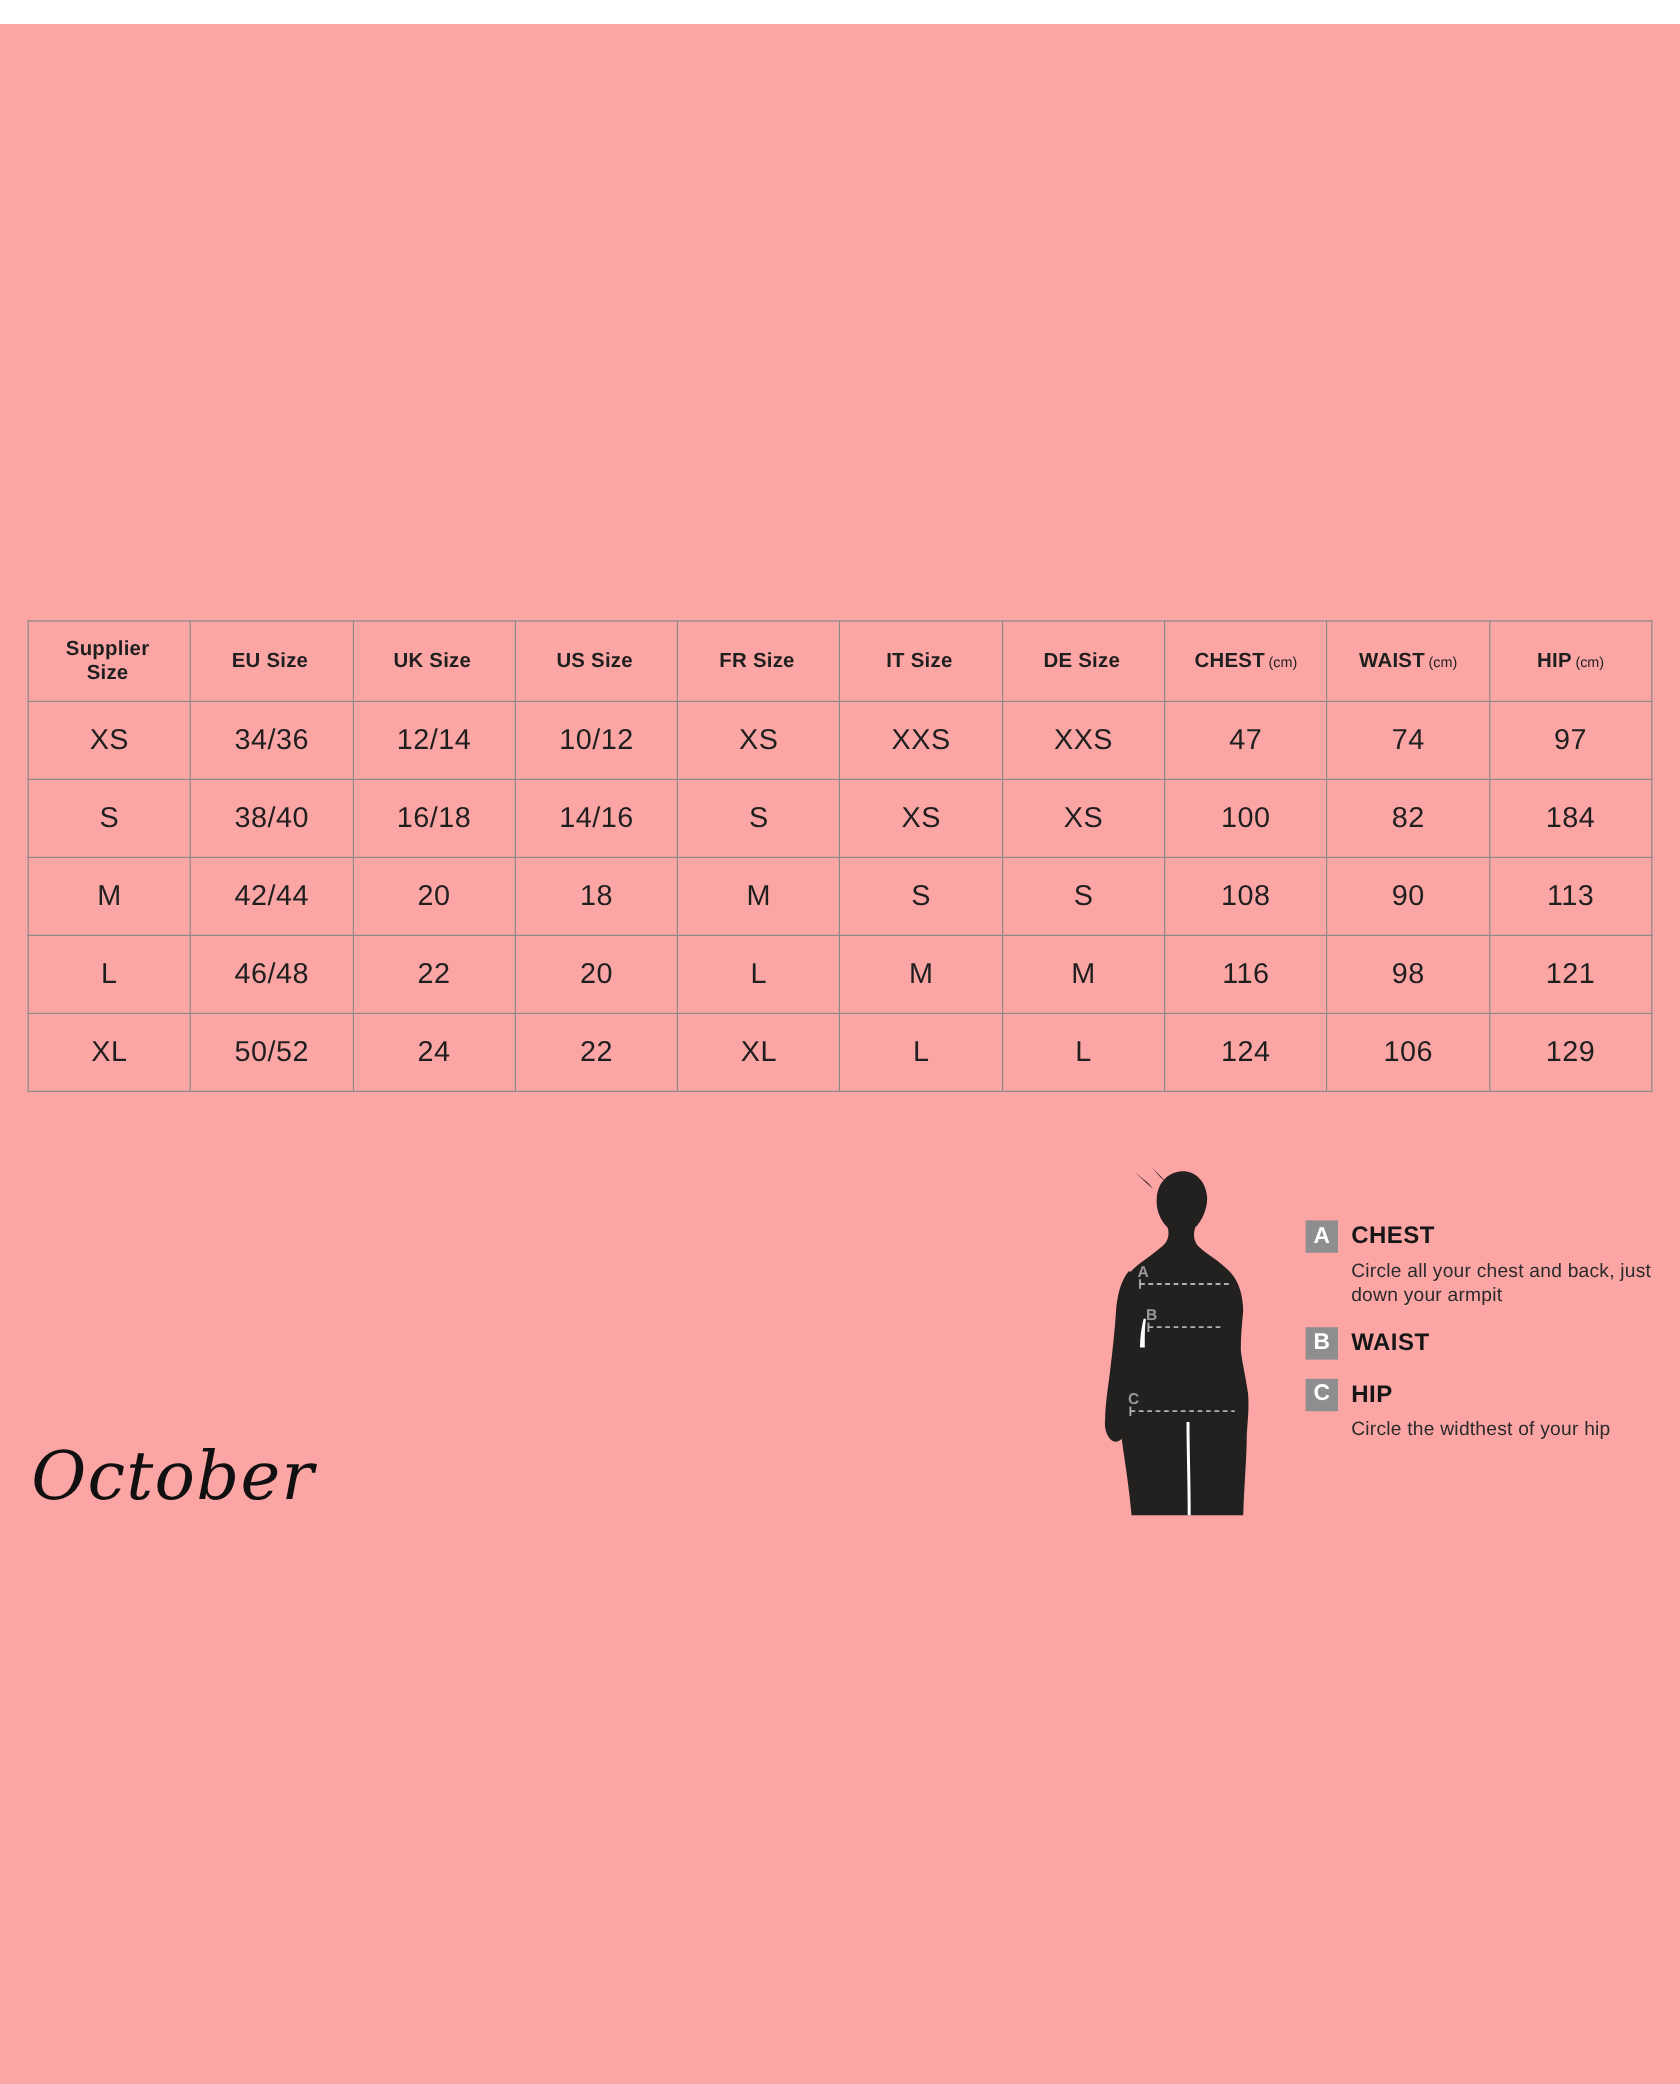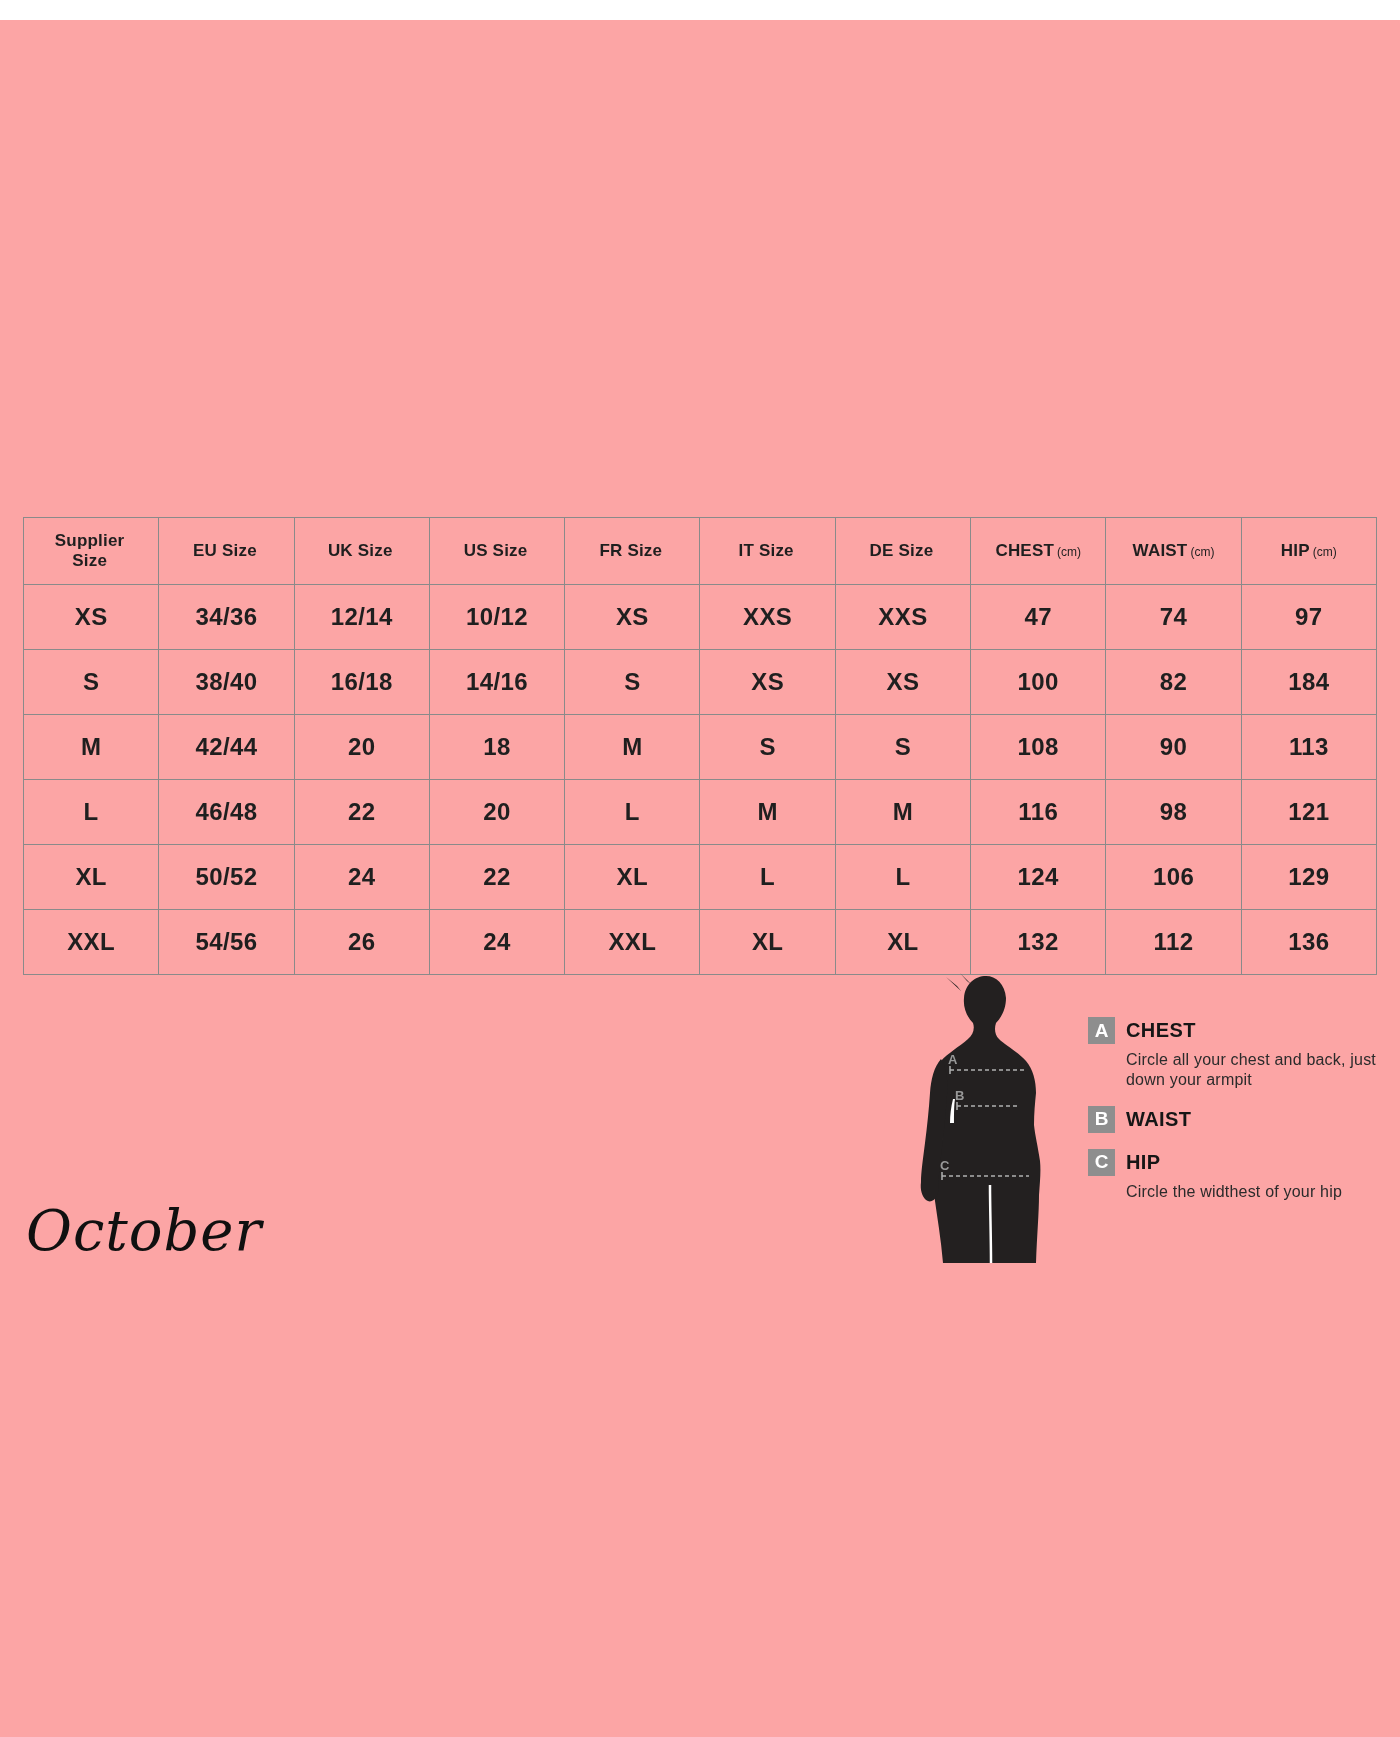--- a/index.html
+++ b/index.html
@@ -11,21 +11,21 @@
   
   table.size-chart {
     position:absolute; left:23px; top:497px; width:1354px;
     border-collapse:collapse; table-layout:fixed;
     border:1px solid #6e6e6e;
   }
   table.size-chart th, table.size-chart td {
     border:1px solid #8a8a8a; text-align:center; vertical-align:middle; padding:0;
   }
   table.size-chart thead th { height:66px; font-size:17px; font-weight:bold; letter-spacing:0.2px; }
-  table.size-chart tbody td { height:64px; font-size:24px; font-weight:700; letter-spacing:0.4px; }
+  table.size-chart tbody td { height:64px; font-size:24px; font-weight:400; letter-spacing:0.4px; }
   th .unit { font-size:12px; font-weight:400; margin-left:3px; letter-spacing:0; }
   th.th-wrap .lbl { display:inline-block; width:74px; line-height:1.15; }
 
   
   .figure-wrap { position:absolute; left:893px; top:953px; width:168px; height:290px; }
 
   
   .legend { position:absolute; left:1088px; top:997px; width:310px; }
   .g-item { margin-bottom:16px; }
   .g-row { display:flex; align-items:center; gap:11px; }
@@ -121,32 +121,20 @@
           <td>50/52</td>
           <td>24</td>
           <td>22</td>
           <td>XL</td>
           <td>L</td>
           <td>L</td>
           <td>124</td>
           <td>106</td>
           <td>129</td>
       </tr>
-      <tr>
-        <td>XXL</td>
-          <td>54/56</td>
-          <td>26</td>
-          <td>24</td>
-          <td>XXL</td>
-          <td>XL</td>
-          <td>XL</td>
-          <td>132</td>
-          <td>112</td>
-          <td>136</td>
-      </tr>
     </tbody>
   </table>
 
   <div class="figure-wrap">
     <svg width="168" height="290" viewBox="0 0 168 290" xmlns="http://www.w3.org/2000/svg">
 
       <path d="M64,13 L53,4 L68,18 Z M74,8 L67,0 L79,12 Z" fill="#232020"></path>
 
       <path fill="#232020" d="M93,3
         C82,3 72,11 71,25 C70,35 74,44 80,50 C82,56 80,62 75,66

